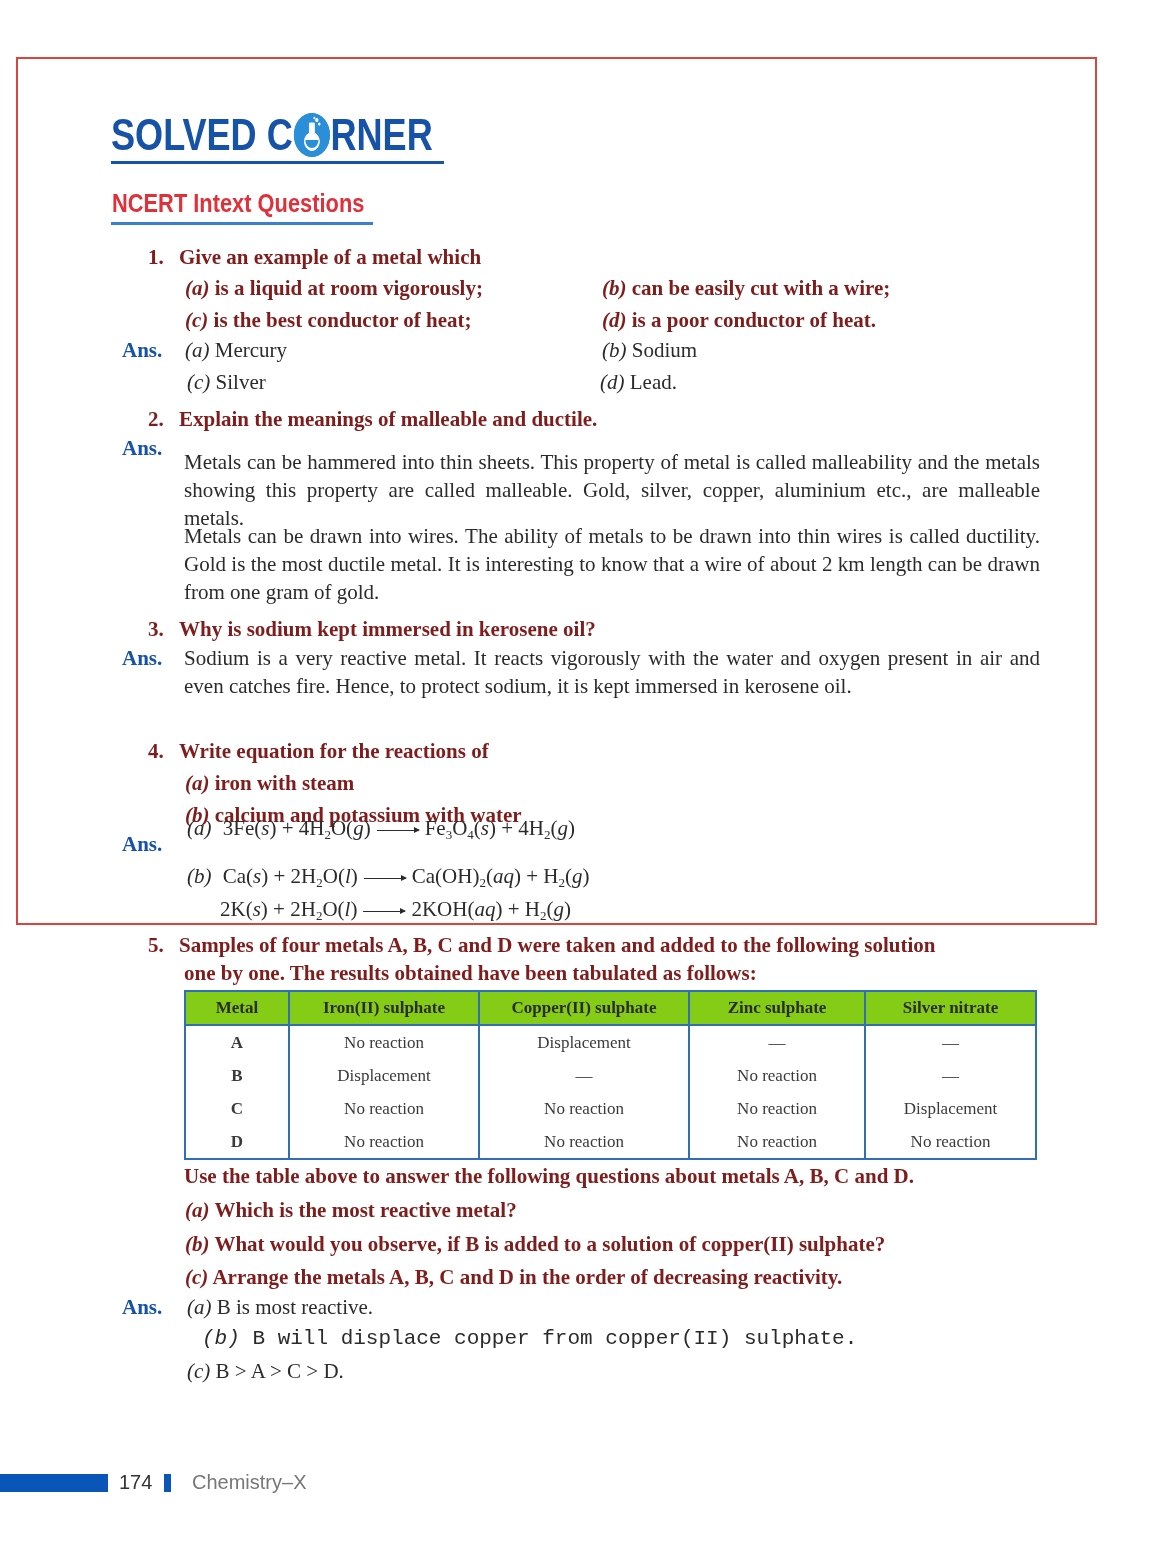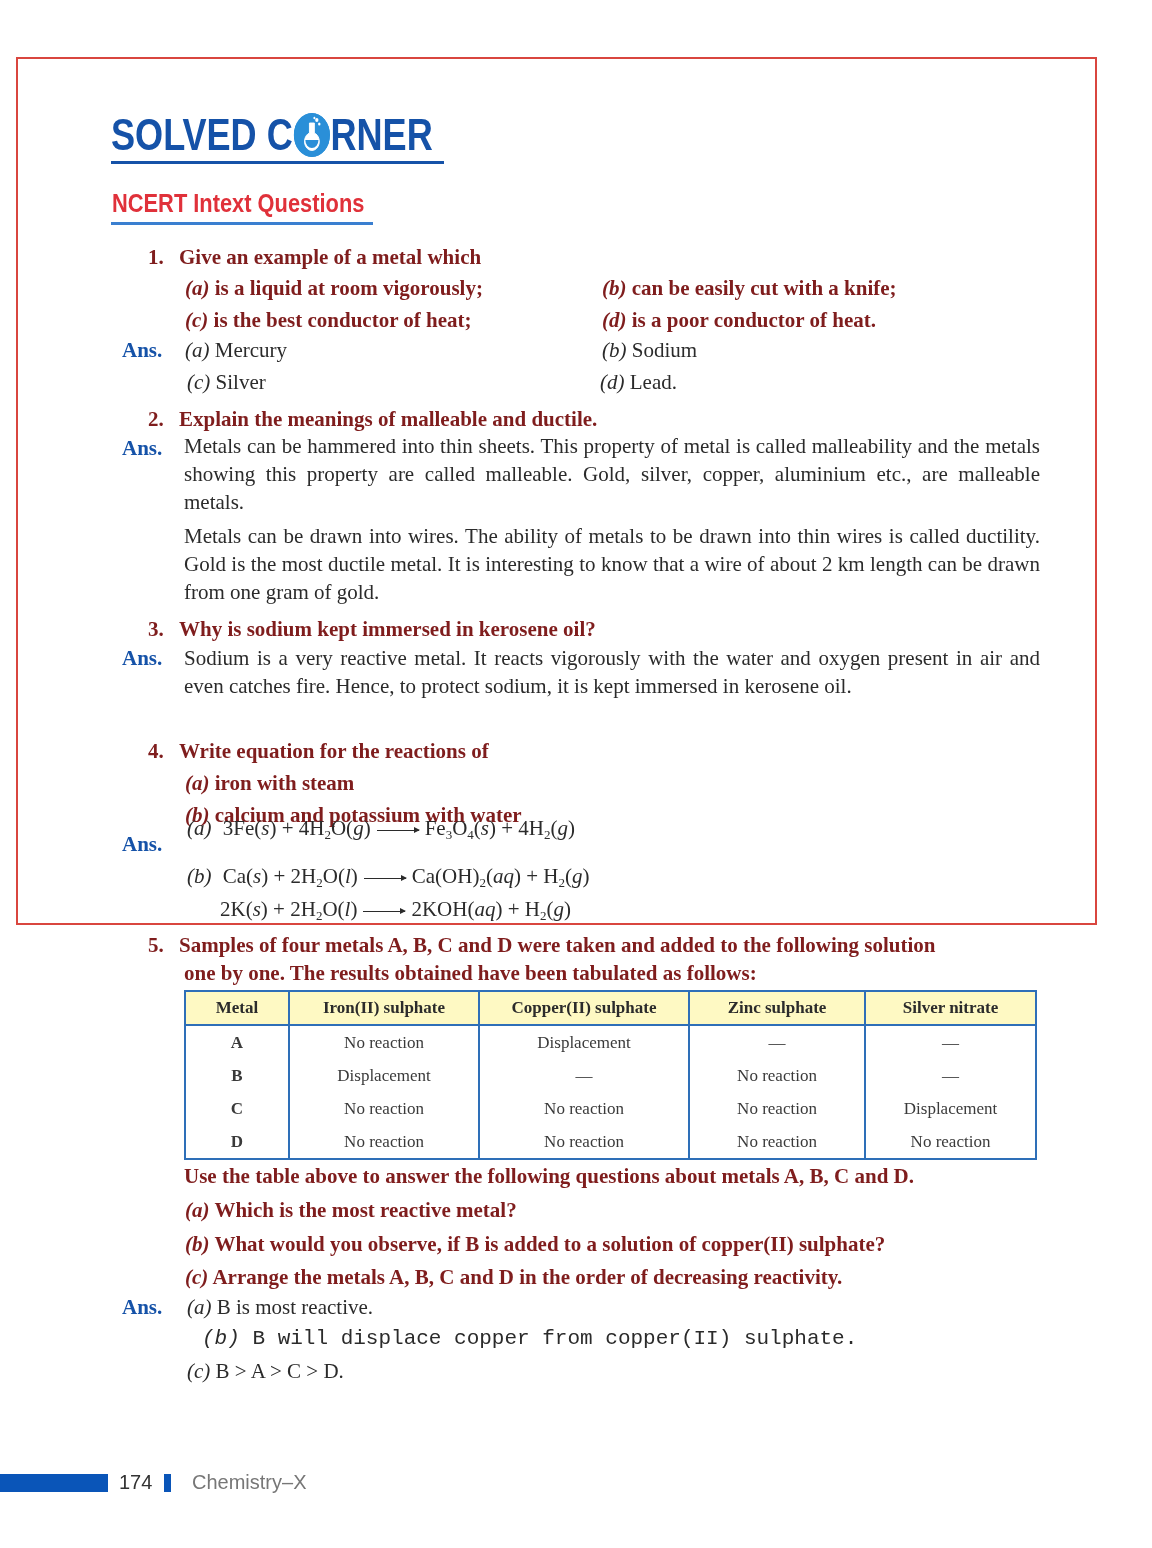--- a/index.html
+++ b/index.html
@@ -23,21 +23,21 @@
   .t { font-size:21px; color:#2b2b2b; }
   .line { position:absolute; white-space:nowrap; line-height:28px; }
   .para { position:absolute; left:184px; width:856px; font-size:21px; line-height:28px; text-align:justify; color:#2b2b2b; }
   .it { font-style:italic; }
   sub { font-size:13px; vertical-align:-4px; line-height:0; }
   .arrow { display:inline-block; width:42px; height:1px; background:#2b2b2b; position:relative; vertical-align:middle; margin:0 6px; }
   .arrow::after { content:""; position:absolute; right:-1px; top:-3px; border-left:6px solid #2b2b2b; border-top:3px solid transparent; border-bottom:3px solid transparent; }
 
   table.data { position:absolute; left:184px; top:990px; width:853px; border-collapse:collapse;
                border:2px solid #2e6fb8; font-size:17px; }
-  table.data th { background:#fef9c3; color:#2b2b2b; font-weight:bold; height:30px; border:2px solid #2e6fb8; text-align:center; }
+  table.data th { background:#84cc16; color:#2b2b2b; font-weight:bold; height:30px; border:2px solid #2e6fb8; text-align:center; }
   table.data td { text-align:center; height:31px; border-left:2px solid #2e6fb8; border-right:2px solid #2e6fb8; color:#3a3a3a; }
   table.data td.metal { font-weight:bold; }
 
   .footer-bar { position:absolute; left:0; top:1474px; width:108px; height:18px; background:#0a55b8; }
   .page-num { position:absolute; left:119px; top:1471px; font-family:"Liberation Sans", "DejaVu Sans", sans-serif; font-size:20px; color:#333; }
   .footer-mark { position:absolute; left:164px; top:1474px; width:7px; height:18px; background:#0a55b8; }
   .footer-book { position:absolute; left:192px; top:1471px; font-family:"Liberation Sans", "DejaVu Sans", sans-serif; font-size:20px; color:#777; }
 </style>
 </head>
 <body>
@@ -67,21 +67,21 @@
 <div class="line q" style="left:148px; top:243px;">
   <span>1.</span>
   <span style="margin-left:10px;">Give an example of a metal which</span>
 </div>
 <div class="line q" style="left:185px; top:274px;">
   <span class="it">(a)</span>
   <span>is a liquid at room vigorously;</span>
 </div>
 <div class="line q" style="left:602px; top:274px;">
   <span class="it">(b)</span>
-  <span>can be easily cut with a knife;</span>
+  <span>can be easily cut with a wire;</span>
 </div>
 <div class="line q" style="left:185px; top:306px;">
   <span class="it">(c)</span>
   <span>is the best conductor of heat;</span>
 </div>
 <div class="line q" style="left:602px; top:306px;">
   <span class="it">(d)</span>
   <span>is a poor conductor of heat.</span>
 </div>
 <div class="line ans-label" style="left:122px; top:336px;">Ans.</div>
@@ -100,21 +100,21 @@
 <div class="line t" style="left:600px; top:368px;text-align:center;">
   <span class="it">(d)</span>
   <span>Lead.</span>
 </div>
 
 <div class="line q" style="left:148px; top:405px;">
   <span>2.</span>
   <span style="margin-left:10px;">Explain the meanings of malleable and ductile.</span>
 </div>
 <div class="line ans-label" style="left:122px; top:434px;">Ans.</div>
-<div class="para" style="top:432px;">Metals can be hammered into thin sheets. This property of metal is called malleability and the metals showing this property are called malleable. Gold, silver, copper, aluminium etc., are malleable metals.</div>
+<div class="para" style="top:448px;">Metals can be hammered into thin sheets. This property of metal is called malleability and the metals showing this property are called malleable. Gold, silver, copper, aluminium etc., are malleable metals.</div>
 <div class="para" style="top:522px;">Metals can be drawn into wires. The ability of metals to be drawn into thin wires is called ductility. Gold is the most ductile metal. It is interesting to know that a wire of about 2 km length can be drawn from one gram of gold.</div>
 
 <div class="line q" style="left:148px; top:615px;">
   <span>3.</span>
   <span style="margin-left:10px;">Why is sodium kept immersed in kerosene oil?</span>
 </div>
 <div class="line ans-label" style="left:122px; top:644px;">Ans.</div>
 <div class="para" style="top:644px;">Sodium is a very reactive metal. It reacts vigorously with the water and oxygen present in air and even catches fire. Hence, to protect sodium, it is kept immersed in kerosene oil.</div>
 
 <div class="line q" style="left:148px; top:737px;">

